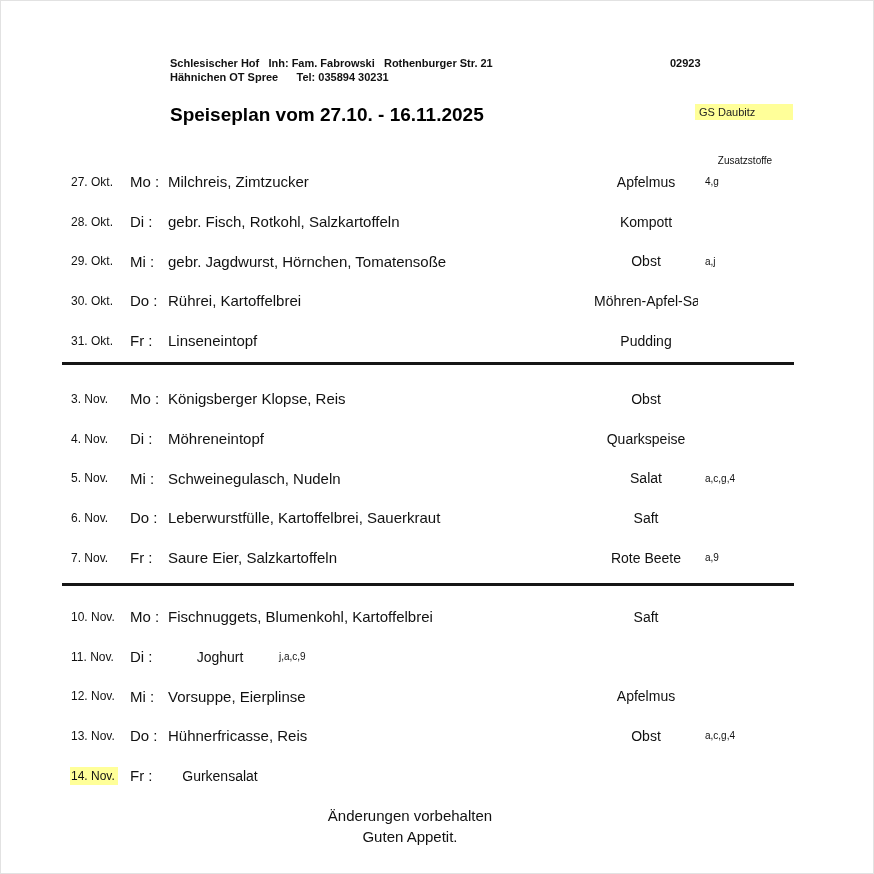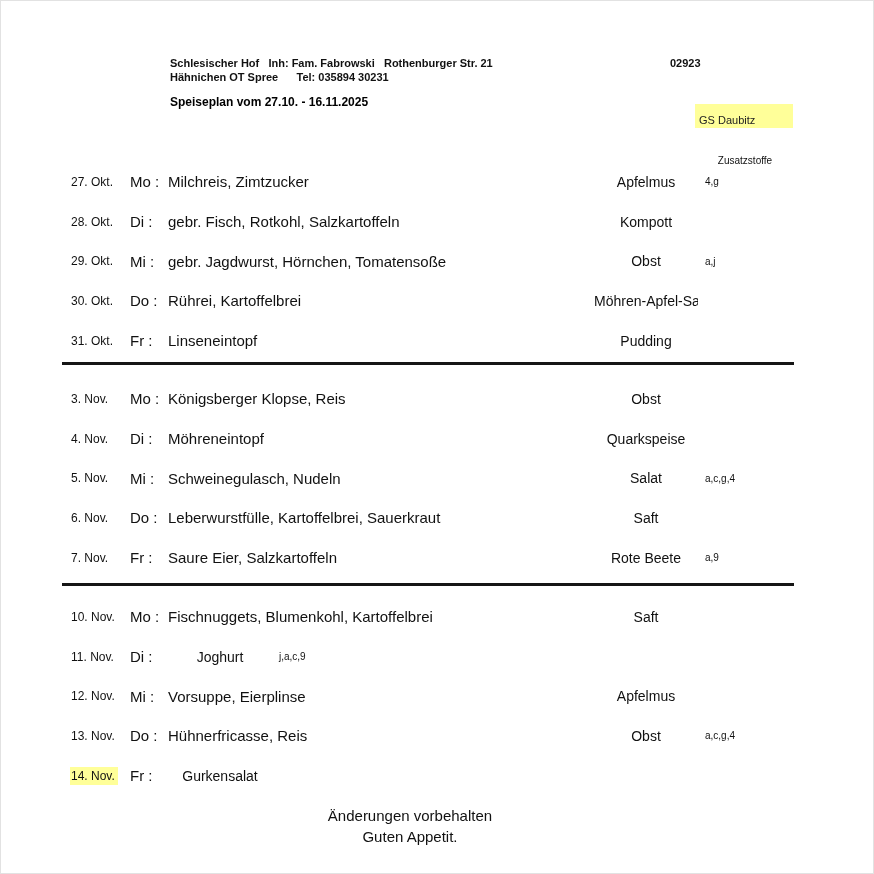--- a/index.html
+++ b/index.html
@@ -6,23 +6,23 @@
   .page {
     position:relative; width:874px; height:874px; background:#ffffff;
     font-family:"Liberation Sans", sans-serif; color:#111;
     box-shadow: inset 0 0 0 1px #e2e2e2;
     overflow:hidden;
   }
   .biz-line { position:absolute; left:170px; font-size:11px; font-weight:bold; white-space:pre; color:#111; }
   .biz1 { top:57px;text-align:center; }
   .biz2 { top:71px; }
   .postal { position:absolute; left:622px; top:57px; font-size:11px; font-weight:bold; color:#111;padding-left:48px; }
-  .title { position:absolute; left:170px; top:95px; font-size:12px; font-weight:bold; color:#000; }
+  .title { position:absolute; left:170px; top:104px; font-size:19px; font-weight:bold; color:#000; }
   .badge {
-    position:absolute; left:695px; top:104px; width:98px; height:24px;
+    position:absolute; left:695px; top:104px; width:98px; height:16px;
     background:var(--hl,#ffff99); display:flex; align-items:flex-end;
     font-size:11px; padding:0 0 2px 4px; box-sizing:border-box; color:#222;
   }
   .add-header { position:absolute; left:705px; top:155px; width:80px; text-align:center; font-size:10px; color:#111; }
   .week { position:absolute; left:0; width:874px; }
   .w0 { top:162px; } .w1 { top:379px; } .w2 { top:597px; }
   .row { display:flex; align-items:center; height:39.7px; }
   .c-date { margin-left:70px; width:60px; font-size:12px; color:#111; }
   .c-date .dt { display:inline-block; padding:2px 3px 2px 1px;text-align:center; }
   .c-date .dt.hl { background:var(--hl,#ffff99); }

